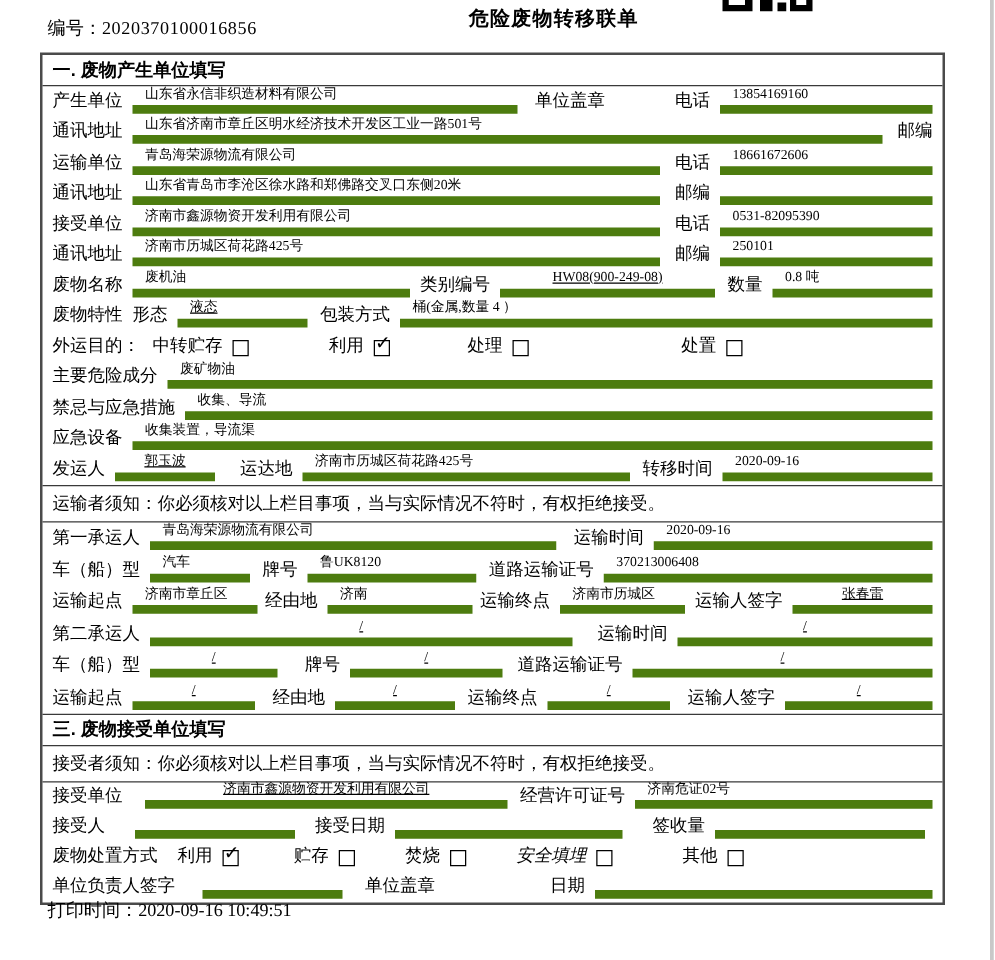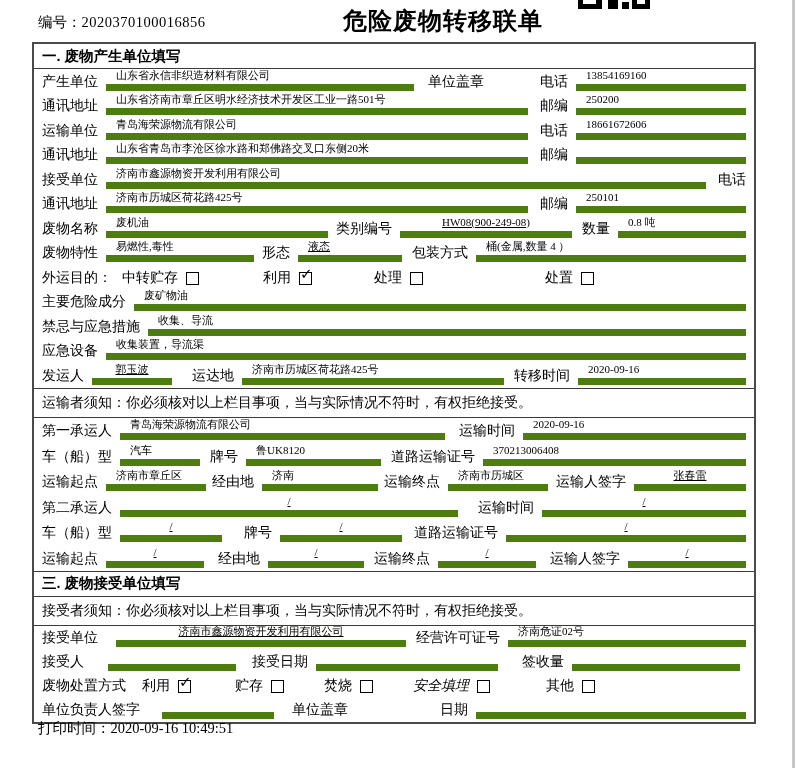--- a/index.html
+++ b/index.html
@@ -6,21 +6,21 @@
   body{
     width:796px;height:768px;position:relative;overflow:hidden;
     background:#ffffff;color:#000;
     font-family:"Liberation Serif","DejaVu Serif",serif;
   }
   
   .serial{position:absolute;left:38px;top:13px;font-size:14.5px;white-space:nowrap;}
   .serial .num{letter-spacing:0.5px;}
   .doc-title{
     position:absolute;left:443px;top:5px;transform:translateX(-50%);
-    font-size:24px;font-weight:bold;letter-spacing:1px;white-space:nowrap;
+    font-size:16px;font-weight:bold;letter-spacing:1px;white-space:nowrap;
     font-family:"Liberation Sans","DejaVu Sans",sans-serif;
   }
   .qr{position:absolute;left:578px;top:0;width:72px;height:9px;}
   .qr i{position:absolute;display:block;background:#000;}
   .qr i.w{background:#fff;}
   .qr .q1{left:0;top:0;width:24px;height:9px;}
   .qr .q1w{left:5px;top:0;width:13px;height:4px;}
   .qr .q2{left:30px;top:0;width:10px;height:9px;}
   .qr .q3{left:44px;top:2px;width:7px;height:7px;}
   .qr .q4{left:54px;top:0;width:18px;height:9px;}
@@ -89,56 +89,55 @@
         <span class="lbl">产生单位</span>
         <span class="fld" style="width: 308px;">山东省永信非织造材料有限公司</span>
         <span class="lbl" style="margin-left: 14px;">单位盖章</span>
         <span class="lbl" style="margin-left: auto;">电话</span>
         <span class="fld" style="width: 170px;">13854169160</span>
       </div>
       <div class="row">
         <span class="lbl">通讯地址</span>
         <span class="fld fx" style="margin-right: 12px;">山东省济南市章丘区明水经济技术开发区工业一路501号</span>
         <span class="lbl">邮编</span>
-        <span class="fld" style="width: 170px;">250200</span>
       </div>
       <div class="row">
         <span class="lbl">运输单位</span>
         <span class="fld fx" style="margin-right: 12px;">青岛海荣源物流有限公司</span>
         <span class="lbl">电话</span>
         <span class="fld" style="width: 170px;">18661672606</span>
       </div>
       <div class="row">
         <span class="lbl">通讯地址</span>
         <span class="fld fx" style="margin-right: 12px;">山东省青岛市李沧区徐水路和郑佛路交叉口东侧20米</span>
         <span class="lbl">邮编</span>
         <span class="fld" style="width: 170px;"></span>
       </div>
       <div class="row">
         <span class="lbl">接受单位</span>
         <span class="fld fx" style="margin-right: 12px;">济南市鑫源物资开发利用有限公司</span>
         <span class="lbl">电话</span>
+        <span class="fld" style="width: 170px;">0531-82095390</span>
       </div>
       <div class="row">
         <span class="lbl">通讯地址</span>
         <span class="fld fx" style="margin-right: 12px;">济南市历城区荷花路425号</span>
         <span class="lbl">邮编</span>
         <span class="fld" style="width: 170px;">250101</span>
       </div>
       <div class="row">
         <span class="lbl">废物名称</span>
         <span class="fld" style="width: 222px;">废机油</span>
         <span class="lbl" style="margin-left: 8px;">类别编号</span>
         <span class="fld c" style="width: 172px;">HW08(900-249-08)</span>
         <span class="lbl" style="margin-left: 10px;">数量</span>
         <span class="fld fx">0.8 吨</span>
       </div>
       <div class="row">
         <span class="lbl">废物特性</span>
-        <span class="fld" style="width: 148px;">易燃性,毒性</span>
         <span class="lbl" style="margin-left: 8px;">形态</span>
         <span class="fld" style="width: 104px; text-decoration: underline;">液态</span>
         <span class="lbl" style="margin-left: 10px;">包装方式</span>
         <span class="fld fx">桶(金属,数量 4 ）</span>
       </div>
       <div class="row">
         <span class="lbl">外运目的：</span>
         <span class="lbl" style="margin-left: 10px;">中转贮存</span>
         <span class="box" style="margin-left: 8px;"></span>
         <span class="lbl" style="margin-left: 64px;">利用</span>

